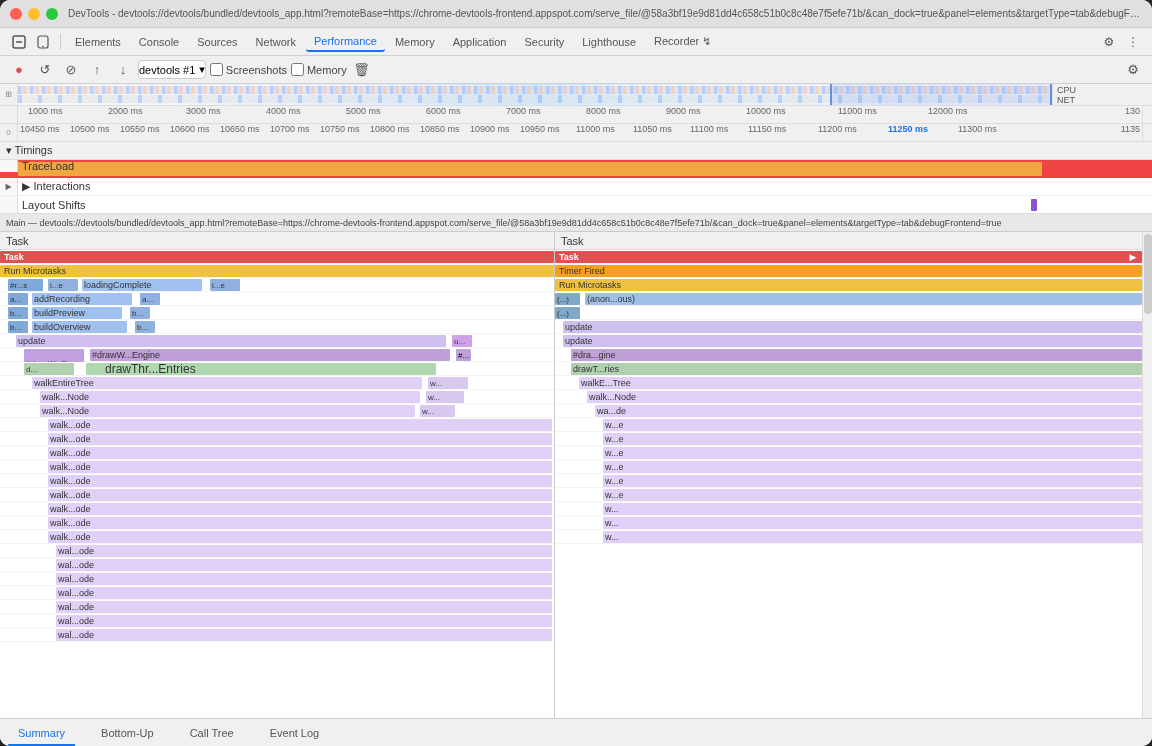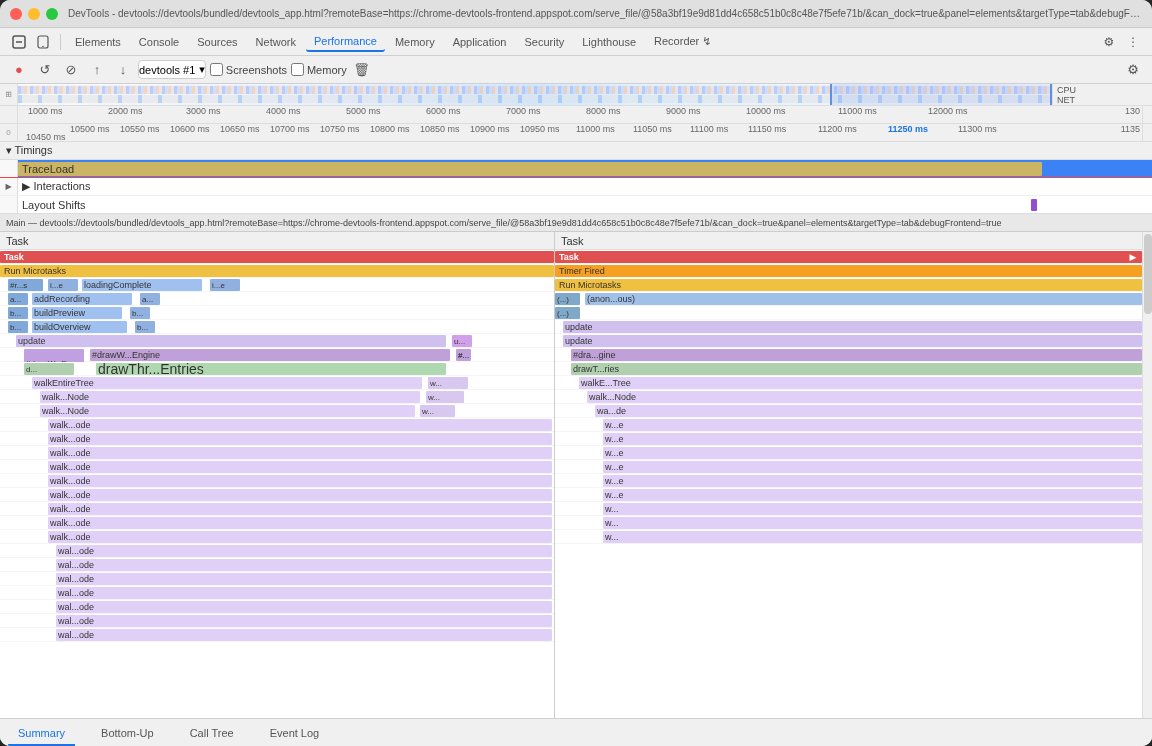--- a/index.html
+++ b/index.html
@@ -336,21 +336,21 @@
         <span style="position:absolute; left:820px; font-size:9px; color:#666;">11000 ms</span>
         <span style="position:absolute; left:910px; font-size:9px; color:#666;">12000 ms</span>
         <span style="position:absolute; right:2px; font-size:9px; color:#666;">130</span>
       </div>
       <div style="width:10px; flex-shrink:0; border-left:1px solid #ddd; height:100%; background:#f0f0f0;"></div>
     </div>
 
     <div style="height:18px; background:#f0f0f0; border-bottom:1px solid #ddd; position:relative; display:flex; align-items:center; flex-shrink:0; overflow:hidden;">
       <div style="width:18px; flex-shrink:0; border-right:1px solid #ddd; height:100%; background:#f0f0f0; font-size:8px; color:#999; display:flex; align-items:center; justify-content:center;">0</div>
       <div style="flex:1; position:relative; height:100%; overflow:hidden; font-size:9px; color:#666;">
-        <span style="position:absolute; left:8px;margin-top:8px;">10450 ms</span>
+        <span style="position:absolute; left:2px;">10450 ms</span>
         <span style="position:absolute; left:52px;">10500 ms</span>
         <span style="position:absolute; left:102px;">10550 ms</span>
         <span style="position:absolute; left:152px;">10600 ms</span>
         <span style="position:absolute; left:202px;">10650 ms</span>
         <span style="position:absolute; left:252px;">10700 ms</span>
         <span style="position:absolute; left:302px;">10750 ms</span>
         <span style="position:absolute; left:352px;">10800 ms</span>
         <span style="position:absolute; left:402px;">10850 ms</span>
         <span style="position:absolute; left:452px;">10900 ms</span>
         <span style="position:absolute; left:502px;">10950 ms</span>
@@ -363,21 +363,21 @@
         <span style="position:absolute; left:940px;">11300 ms</span>
         <span style="position:absolute; right:2px;">1135</span>
       </div>
       <div style="width:10px; flex-shrink:0; border-left:1px solid #ddd; height:100%; background:#f0f0f0;"></div>
     </div>
 
     <div class="section-header">
       <span>▾ Timings</span>
     </div>
 
-    <div style="height:18px; background:#3b82f6; border-bottom:1px solid #ef4444; position:relative; display:flex; align-items:center; flex-shrink:0;">
+    <div style="height:18px; background:#ef4444; border-bottom:6px solid #ef4444; position:relative; display:flex; align-items:center; flex-shrink:0;">
       <div style="width:18px; flex-shrink:0; border-right:1px solid #ddd; height:100%; background:#f8f8f8;"></div>
       <span style="position:absolute; left:22px; font-size:11px; color:#333; z-index:2;">TraceLoad</span>
 
       <div style="position:absolute; left:18px; right:110px; top:2px; height:14px; background:#f0c040; border-radius:1px; z-index:1; opacity:0.8;"></div>
     </div>
 
     <div style="height:18px; background:white; border-bottom:1px solid #eee; position:relative; display:flex; align-items:center; flex-shrink:0;">
       <div style="width:18px; flex-shrink:0; border-right:1px solid #ddd; height:100%; background:#f8f8f8; display:flex; align-items:center; justify-content:center; font-size:8px; color:#666;">▶</div>
       <span style="margin-left:4px; font-size:11px; color:#333;">▶ Interactions</span>
     </div>
@@ -435,21 +435,21 @@
             <div style="position:absolute; left:16px; width:430px; top:1px; height:12px; background:#d0c0f0; border-radius:1px; font-size:9px; color:#333; display:flex; align-items:center; padding:0 2px;">update</div>
             <div style="position:absolute; left:452px; width:20px; top:1px; height:12px; background:#d0a0e8; border-radius:1px; font-size:8px; color:#333; display:flex; align-items:center; padding:0 2px;">u...</div>
           </div>
           <div style="height:14px; display:flex; align-items:center; border-bottom:1px solid rgba(0,0,0,0.04); position:relative; background:white;">
             <div style="position:absolute; left:24px; width:60px; top:1px; height:28px; background:#c0a0e0; border-radius:1px; font-size:8px; color:#333; display:flex; align-items:center; padding:0 2px;">#drawW...E</div>
             <div style="position:absolute; left:90px; width:360px; top:1px; height:12px; background:#c0a0d8; border-radius:1px; font-size:9px; color:#333; display:flex; align-items:center; padding:0 2px;">#drawW...Engine</div>
             <div style="position:absolute; left:456px; width:15px; top:1px; height:12px; background:#c0a0d8; border-radius:1px; font-size:8px; display:flex; align-items:center; padding:0 2px;">#...</div>
           </div>
           <div style="height:14px; display:flex; align-items:center; border-bottom:1px solid rgba(0,0,0,0.04); position:relative; background:white;">
             <div style="position:absolute; left:24px; width:50px; top:1px; height:12px; background:#b0d0b0; border-radius:1px; font-size:8px; color:#333; display:flex; align-items:center; padding:0 2px;">d...</div>
-            <div style="position:absolute; left:96px; width:350px; top:1px; height:12px; background:#b0d8b0; border-radius:1px; font-size:14px; color:#333; display:flex; align-items:center; padding:0 2px;">drawThr...Entries</div>
+            <div style="position:absolute; left:86px; width:350px; top:1px; height:12px; background:#b0d8b0; border-radius:1px; font-size:12px; color:#333; display:flex; align-items:center; padding:0 19px;">drawThr...Entries</div>
           </div>
 
           <div style="height:14px; display:flex; align-items:center; border-bottom:1px solid rgba(0,0,0,0.04); position:relative; background:white;">
             <div style="position:absolute; left:32px; width:390px; top:1px; height:12px; background:#e0d0f8; border-radius:1px; font-size:9px; color:#333; display:flex; align-items:center; padding:0 2px;">walkEntireTree</div>
             <div style="position:absolute; left:428px; width:40px; top:1px; height:12px; background:#d8c8f0; border-radius:1px; font-size:8px; color:#333; display:flex; align-items:center; padding:0 2px;">w...</div>
           </div>
           <div style="height:14px; display:flex; align-items:center; border-bottom:1px solid rgba(0,0,0,0.04); position:relative; background:white;">
             <div style="position:absolute; left:40px; width:380px; top:1px; height:12px; background:#e0d0f8; border-radius:1px; font-size:9px; color:#333; display:flex; align-items:center; padding:0 2px;">walk...Node</div>
             <div style="position:absolute; left:426px; width:38px; top:1px; height:12px; background:#d8c8f0; border-radius:1px; font-size:8px; color:#333; display:flex; align-items:center; padding:0 2px;">w...</div>
           </div>

